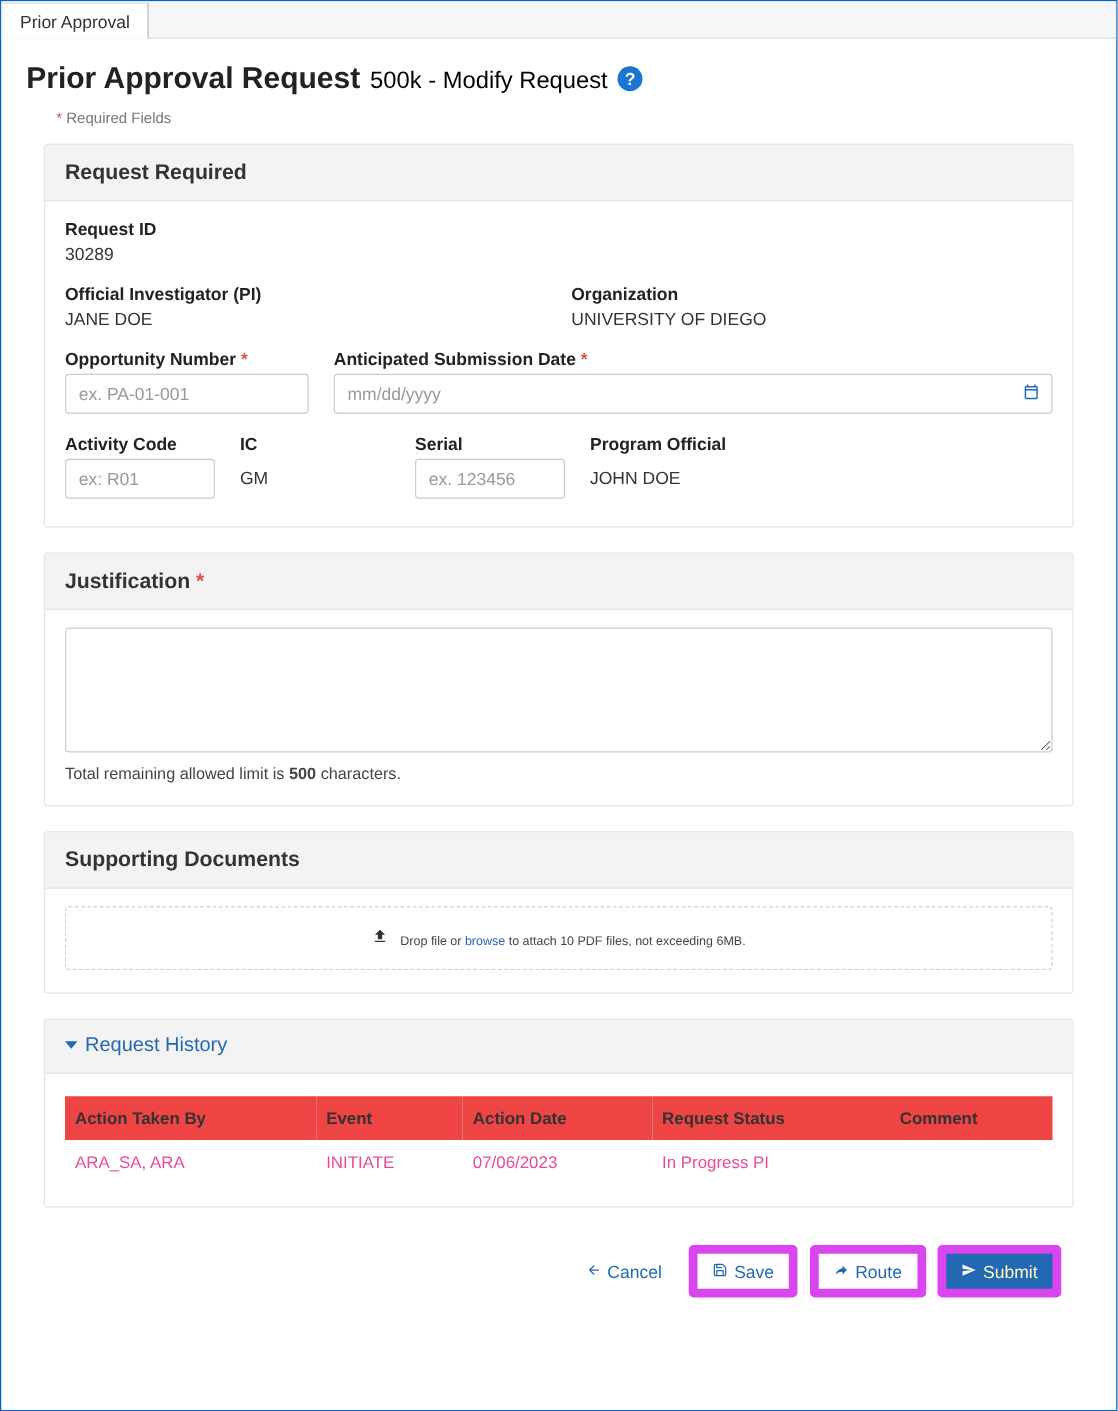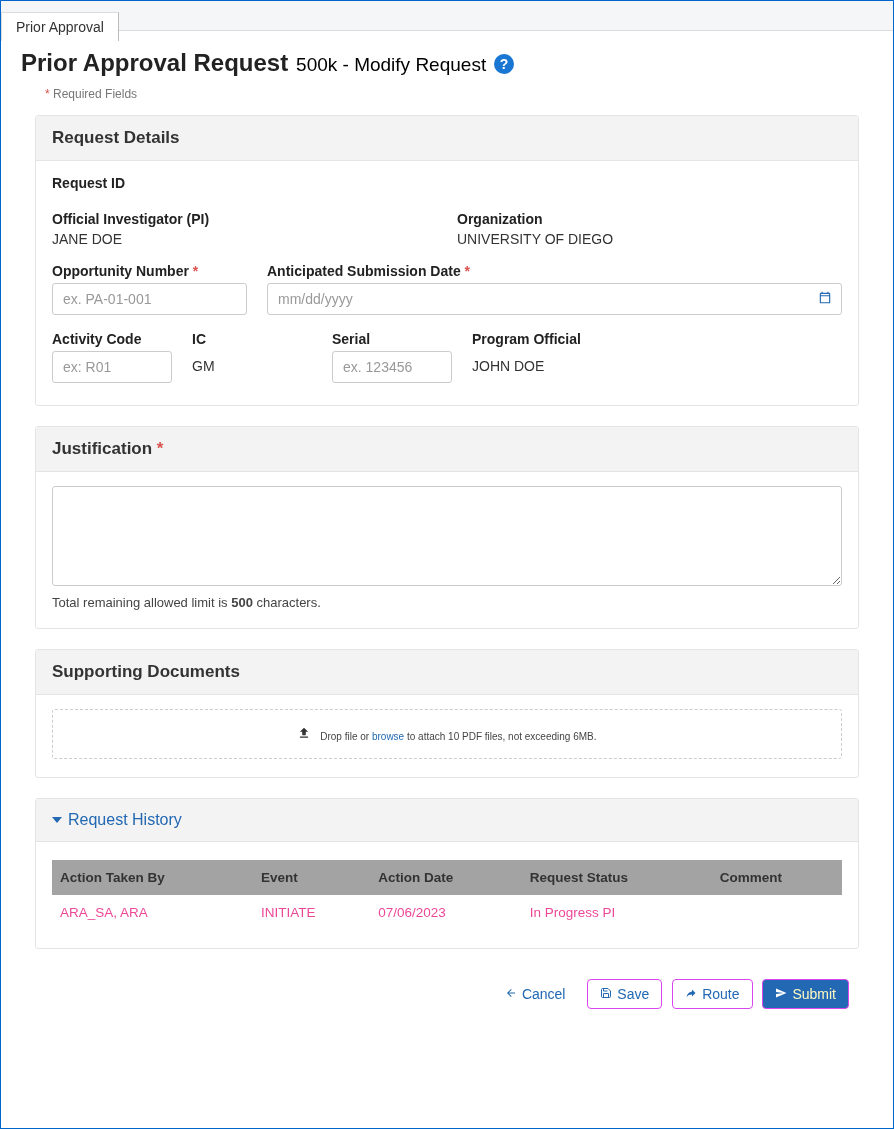--- a/index.html
+++ b/index.html
@@ -21,21 +21,21 @@
   .tab {
     display: inline-block;
     background: #fff;
     border: 1px solid #ddd;
     border-bottom: none;
     border-right: 1px solid #bbb;
     padding: 6px 14px;
     font-size: 14px;
     color: #333;
     position: relative;
-    top: 11px;
+    top: 1px;
   }
   .page {
     padding: 18px 20px;
   }
   .page-title {
     font-size: 24px;
     font-weight: 700;
     color: #222;
     display: inline;
   }
@@ -145,41 +145,41 @@
     border-radius: 3px;
     text-align: center;
     padding: 16px;
     color: #444;
     font-size: 10px;
   }
   .dropzone a { color: #2268b2; text-decoration: none; }
   .upload-icon { margin-right: 6px; }
   .history-table { width: 100%; border-collapse: collapse; margin-top: 4px; }
   .history-table th {
-    background: #a3a3a3;
+    background: #ef4444;
     text-align: left;
     font-weight: 700;
     font-size: 13.5px;
     padding: 10px 8px;
     color: #333;
   }
   .history-table td {
     padding: 10px 8px;
     font-size: 13.5px;
     color: #ec4899;
   }
   .footer {
     text-align: right;
     padding: 10px 24px 10px 10px;
   }
   .btn {
     display: inline-flex;
     align-items: center;
     gap: 5px;
-    border: 1px solid #d946ef;
+    border: 7px solid #d946ef;
     background: #fff;
     color: #2268b2;
     padding: 6px 12px;
     border-radius: 4px;
     font-size: 14px;
     cursor: pointer;
     margin-left: 6px;
   }
   .btn-link {
     border: none;
@@ -206,25 +206,26 @@
   <div>
     <span class="page-title">Prior Approval Request</span>
     <span class="page-subtitle">500k - Modify Request</span>
     <span class="help-icon">?</span>
   </div>
   <div class="required-note">
     <span class="ast">*</span> <span>Required Fields</span>
   </div>
 
   <div class="panel">
-    <div class="panel-header">Request Details</div>
+    <div class="panel-header">Request Required</div>
     <div class="panel-body">
       <div class="row">
         <div class="col">
           <span class="field-label">Request ID</span>
+          <div class="field-value">30289</div>
         </div>
       </div>
       <div class="row">
         <div class="col">
           <span class="field-label">Official Investigator (PI)</span>
           <div class="field-value">JANE DOE</div>
         </div>
         <div class="col">
           <span class="field-label">Organization</span>
           <div class="field-value">UNIVERSITY OF DIEGO</div>

